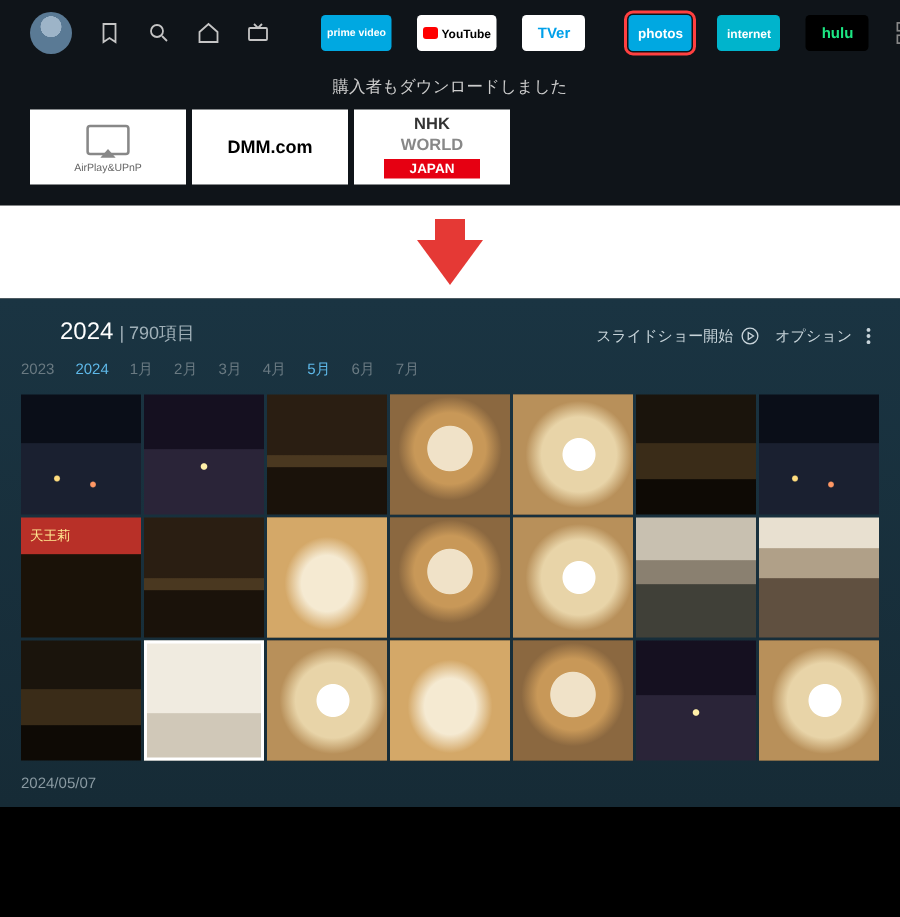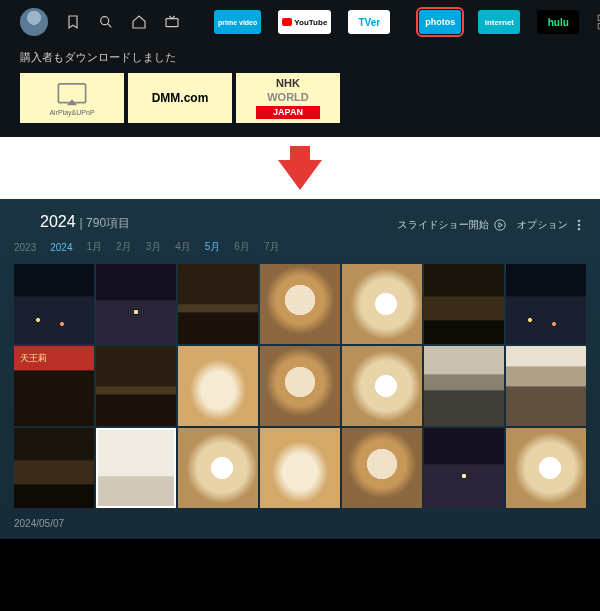--- a/index.html
+++ b/index.html
@@ -31,23 +31,23 @@
   .pv { background:#00a8e1; font-size:7px; line-height:1; }
   .yt { background:#fff; color:#000; font-size:8px; display:flex; align-items:center; gap:2px; }
   .yt::before { content:""; width:10px; height:8px; background:#ff0000; border-radius:2px; }
   .tver { background:#fff; color:#00a0e9; font-size:10px; position:relative; }
   .photos { background:#00a8e1; font-size:9px; flex-direction:column; line-height:1; }
   .internet { background:#00b4cc; font-size:8px; }
   .hulu { background:#000; color:#1ce783; font-size:10px; }
   .sys-icon { width:20px; height:20px; display:flex; align-items:center; justify-content:center; }
   .sys-icon svg { stroke:#888; fill:none; stroke-width:1.5; }
 
-  .section-label { font-size:11px; color:#ccc; padding: 6px 20px 8px; }
+  .section-label { font-size:11px; color:#ccc; padding: 6px 20px 8px; text-align: center; }
   .dl-row { display:flex; gap:4px; padding: 0 20px 14px; }
-  .dl-tile { width:104px; height:50px; background:#fef9c3; display:flex; flex-direction:column; align-items:center; justify-content:center; font-size:10px; color:#333; }
+  .dl-tile { width:104px; height:50px; background:#ffffff; display:flex; flex-direction:column; align-items:center; justify-content:center; font-size:10px; color:#333; }
   .dl-tile.airplay { font-size:7px; color:#666; }
   .dl-tile.airplay svg { width:34px; height:28px; }
   .dl-tile.dmm { font-weight:bold; font-size:12px; color:#000; }
   .dl-tile.nhk { font-weight:bold; font-size:11px; line-height:1.2; }
   .nhk-japan { background:#e60012; color:#fff; font-size:9px; padding:1px 17px; margin-top:2px; }
 
   
   .divider { background:#fff; height:62px; display:flex; align-items:center; justify-content:center; }
   .arrow { width:0; height:0; border-left:22px solid transparent; border-right:22px solid transparent; border-top:30px solid #e53935; position:relative; margin-top:14px;}
   .arrow::before { content:""; position:absolute; top:-44px; left:-10px; width:20px; height:20px; background:#e53935; }

